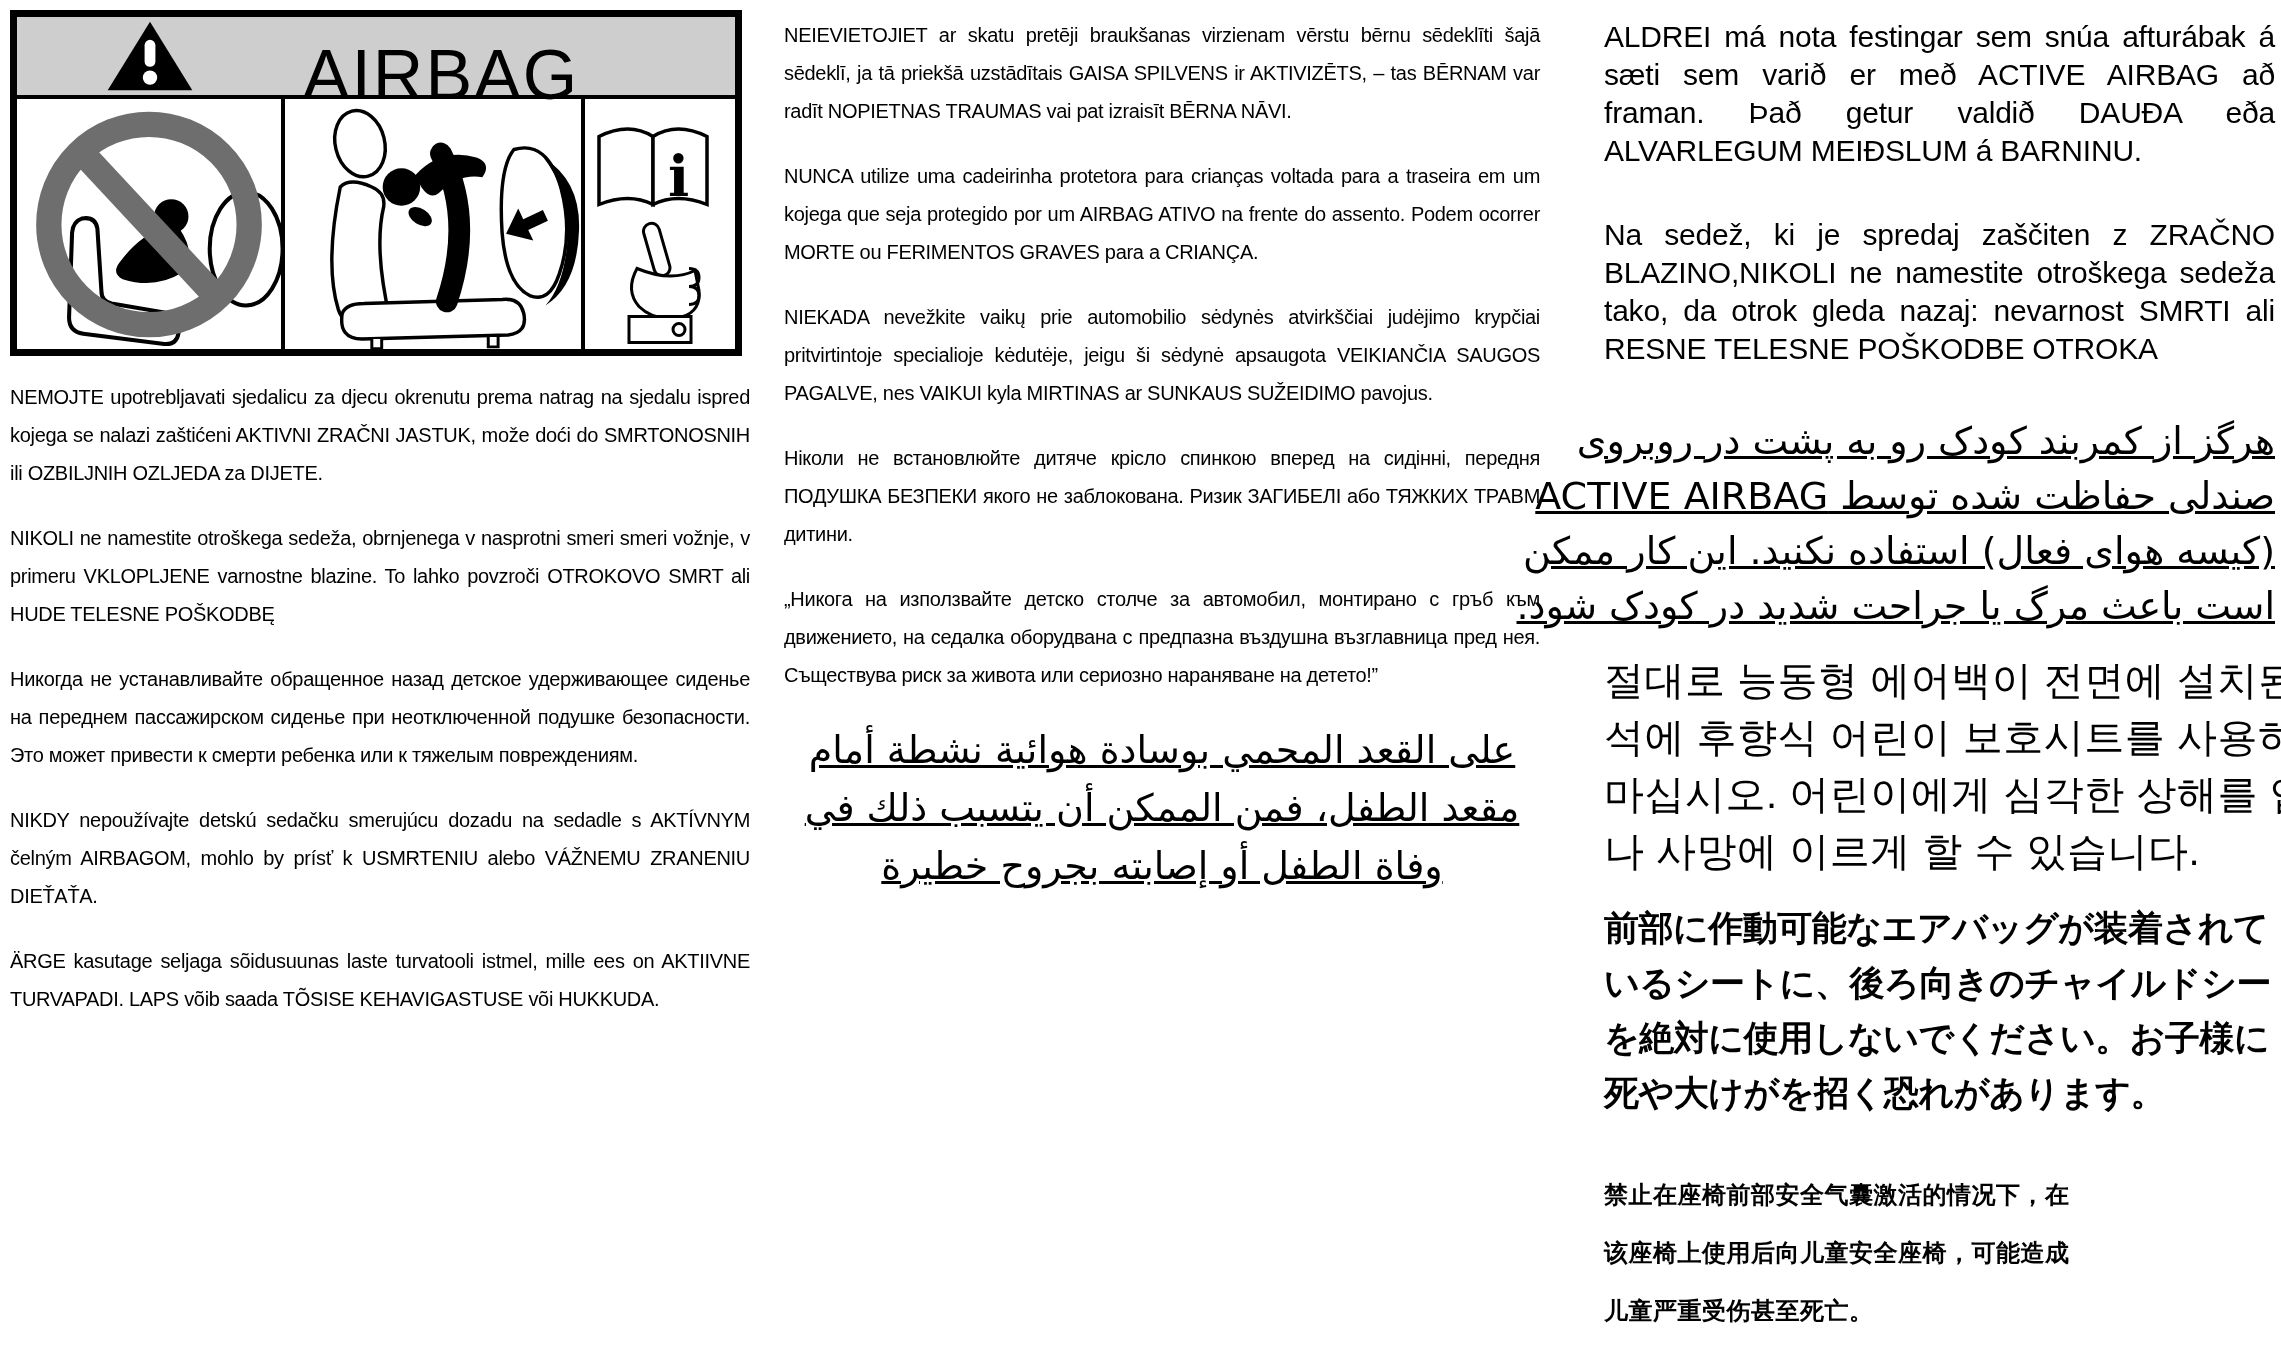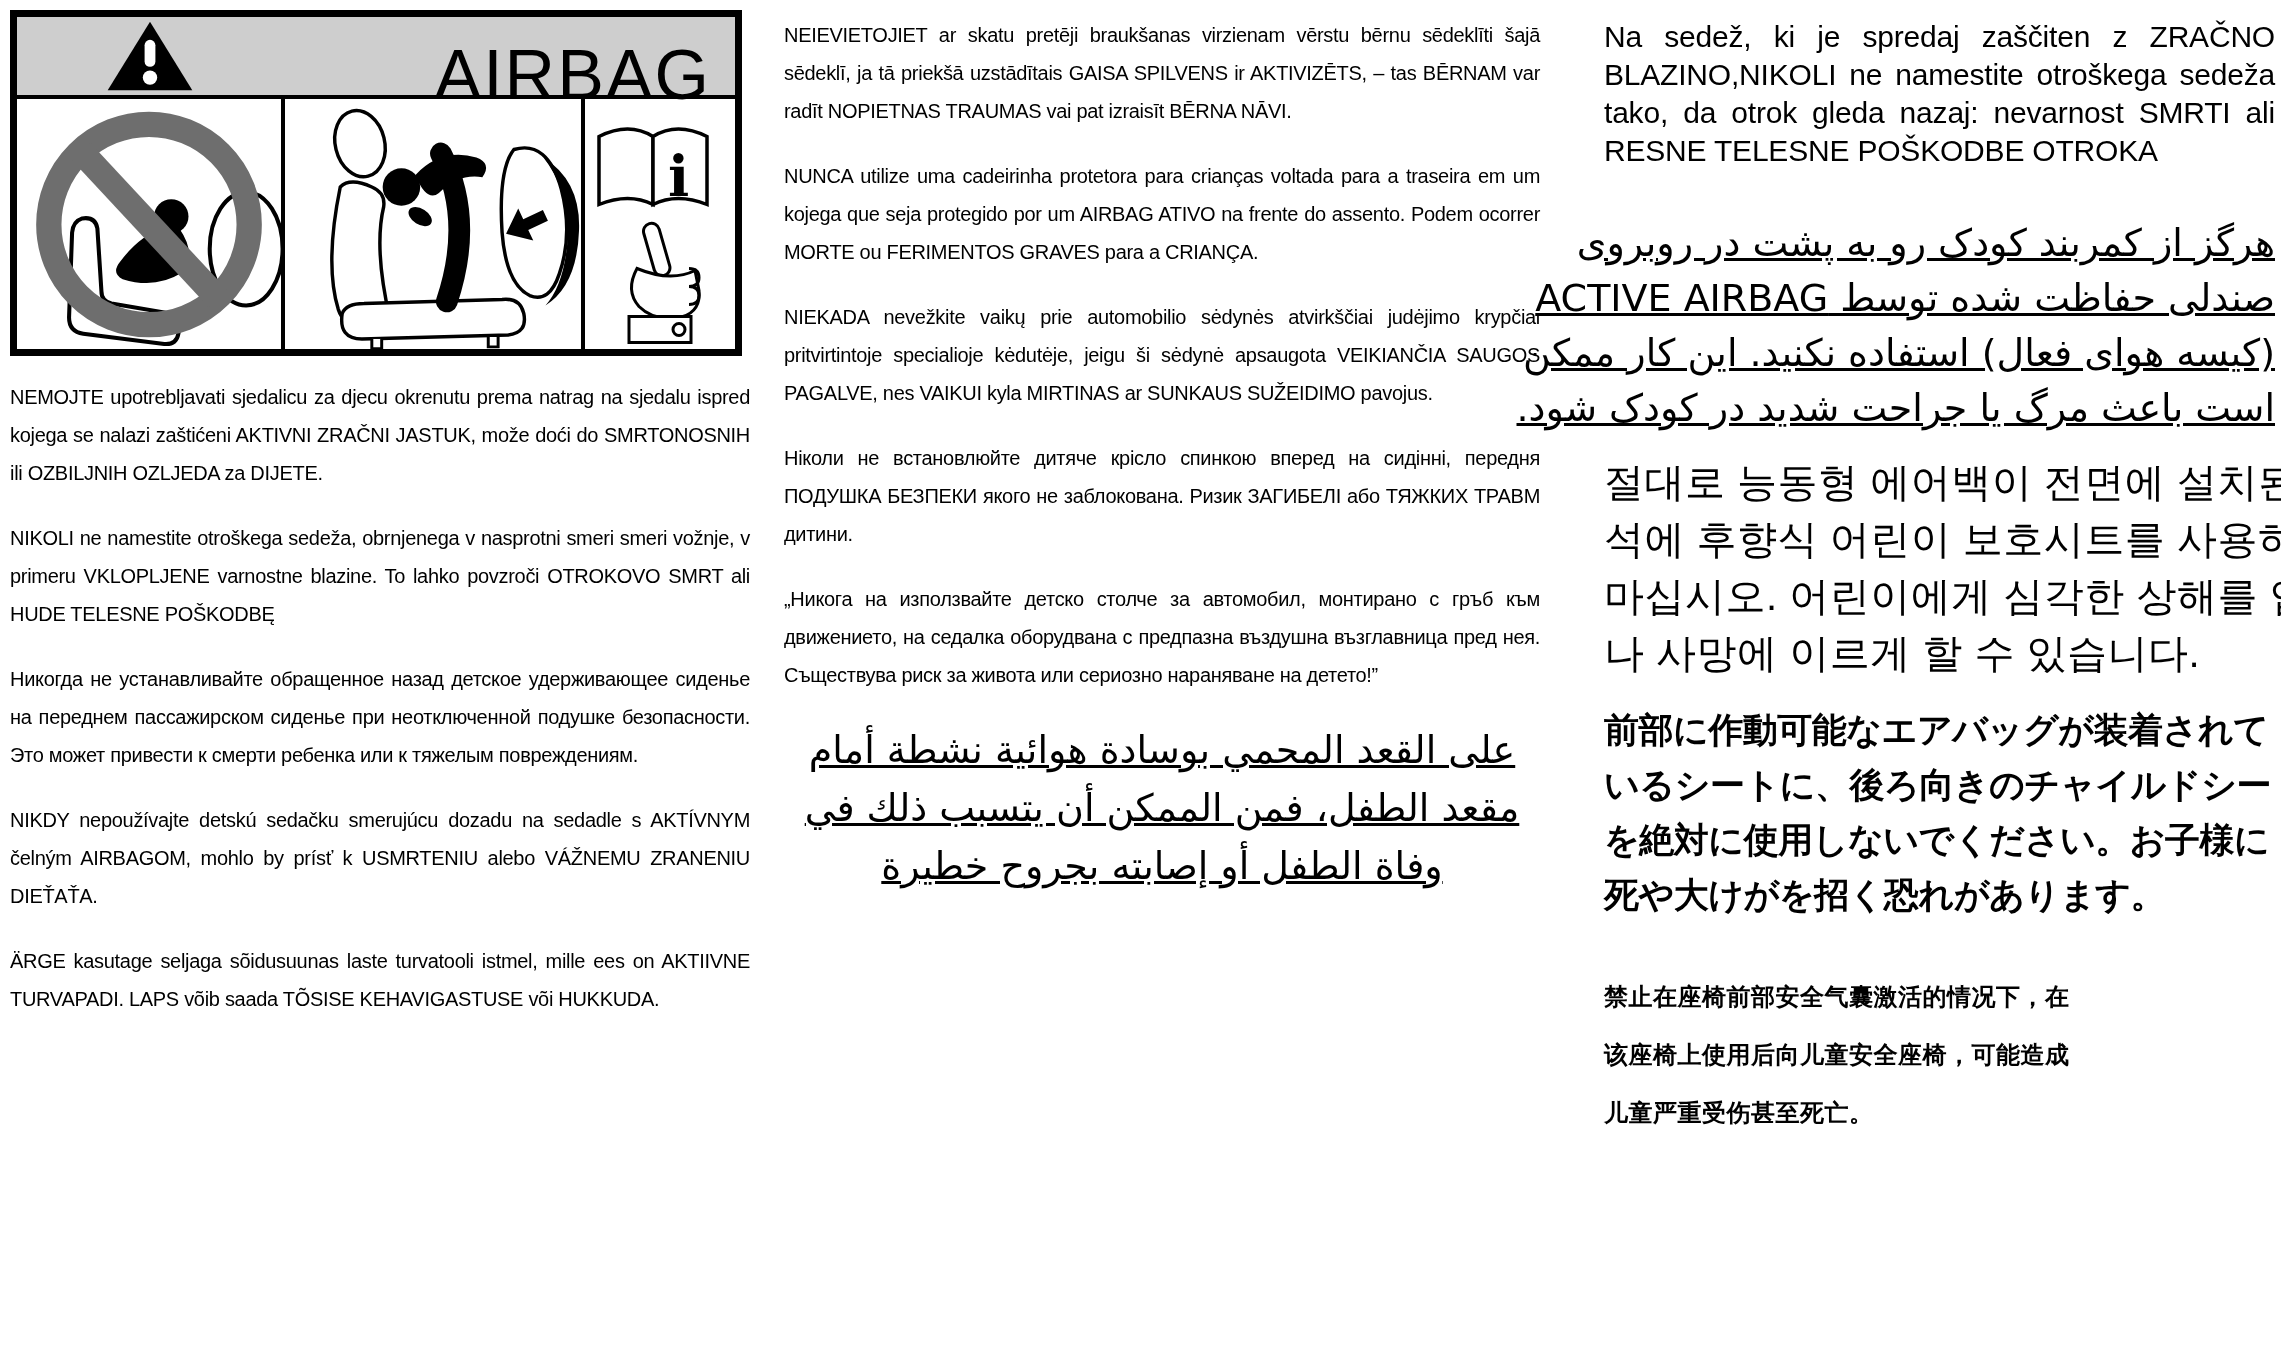--- a/index.html
+++ b/index.html
@@ -30,21 +30,21 @@
   .ko-block .cjk-line{font-size:40px;line-height:57px;letter-spacing:0.5px;}
   .ja-block{margin:8px 0 46px 0;}
   .ja-block .cjk-line{font-size:35px;line-height:55px;font-weight:600;letter-spacing:-0.5px;}
   .zh-block .cjk-line{font-size:24px;line-height:58px;font-weight:700;letter-spacing:0.5px;}
 
   
   .warnbox{box-sizing:border-box;width:732px;height:346px;border:7px solid #000;background:#fff;}
   .warnhead{box-sizing:border-box;height:82px;background:#cecece;border-bottom:4px solid #000;
             display:flex;align-items:center;}
   .tri-wrap{margin-left:88px;width:90px;height:72px;flex:0 0 auto;}
-  .airbag-title{flex:1;text-align:right;font-size:70px;line-height:70px;letter-spacing:2px;
+  .airbag-title{flex:1;text-align:center;font-size:70px;line-height:70px;letter-spacing:2px;
                 font-family:"Liberation Sans",sans-serif;font-weight:400;transform:translateX(-24px);margin-top:37px;}
   .warnbody{display:flex;height:253px;}
   .cell{box-sizing:border-box;height:100%;}
   .cell1{width:268px;border-right:4px solid #000;}
   .cell2{width:300px;border-right:4px solid #000;}
   .cell3{flex:1;}
   .cell svg{display:block;width:100%;height:100%;}
 </style>
 </head>
 <body>
@@ -129,20 +129,21 @@
     <p class="para" lang="bg">„Никога на използвайте детско столче за автомобил, монтирано с гръб към движението, на седалка оборудвана с предпазна въздушна възглавница пред нея. Съществува риск за живота или сериозно нараняване на детето!”</p>
 
     <div class="rtl-block ar-block" dir="rtl" lang="ar">
       <div class="rtl-line">على القعد المحمي بوسادة هوائية نشطة أمام</div>
       <div class="rtl-line">مقعد الطفل، فمن الممكن أن يتسبب ذلك في</div>
       <div class="rtl-line">وفاة الطفل أو إصابته بجروح خطيرة</div>
     </div>
   </div>
 
   <div class="col col3">
+    <p class="para-latin" lang="is">ALDREI má nota festingar sem snúa afturábak á sæti sem varið er með ACTIVE AIRBAG að framan. Það getur valdið DAUÐA eða ALVARLEGUM MEIÐSLUM á BARNINU.</p>
     <p class="para-latin" lang="sl">Na sedež, ki je spredaj zaščiten z ZRAČNO BLAZINO,NIKOLI ne namestite otroškega sedeža tako, da otrok gleda nazaj: nevarnost SMRTI ali RESNE TELESNE POŠKODBE OTROKA</p>
 
     <div class="rtl-block fa-block" dir="rtl" lang="fa">
       <div class="rtl-line">هرگز از کمربند کودک رو به پشت در روبروی</div>
       <div class="rtl-line">صندلی حفاظت شده توسط ACTIVE AIRBAG</div>
       <div class="rtl-line">(کیسه هوای فعال) استفاده نکنید. این کار ممکن</div>
       <div class="rtl-line">است باعث مرگ یا جراحت شدید در کودک شود.</div>
     </div>
 
     <div class="ko-block" lang="ko">

